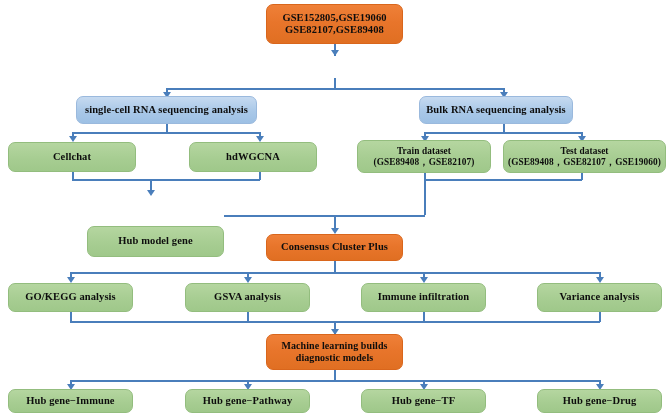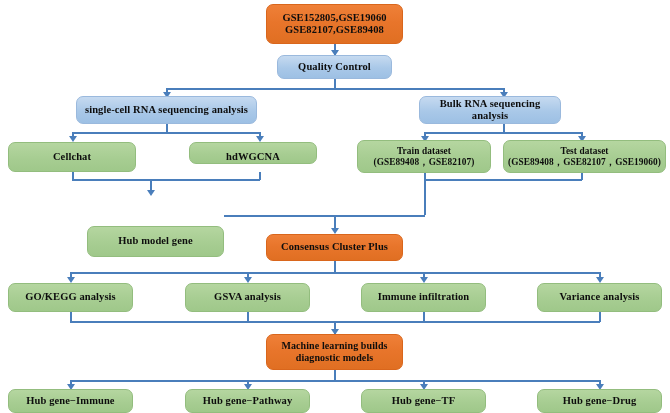--- a/index.html
+++ b/index.html
@@ -135,37 +135,34 @@
   <div class="arrow" style="left:419.8px; top:384px;"></div>
   <div class="arrow" style="left:595.8px; top:384px;"></div>
 
   <div class="node orange" style="left:266px; top:4px; width:137px; height:40px; font-size:10.5px;">
     <span class="txt">
       <span class="l1">GSE152805,GSE19060</span>
       <span class="l2">GSE82107,GSE89408</span>
     </span>
   </div>
 
-  <div class="node blue" style="left:277px; top:55px; width:115px; height:24px; font-size:10.5px;">
-    <span class="txt">Quality Control</span>
-  </div>
 
   <div class="node blue" style="left:76px; top:96px; width:181px; height:28px; font-size:10.5px;">
     <span class="txt">single-cell RNA sequencing analysis</span>
   </div>
 
-  <div class="node blue" style="left:419px; top:96px; width:142px; height:28px; font-size:10.5px;">
+  <div class="node blue" style="left:419px; top:96px; width:154px; height:28px; font-size:10.5px;">
     <span class="txt">Bulk RNA sequencing analysis</span>
   </div>
 
   <div class="node green" style="left:8px; top:142px; width:128px; height:30px; font-size:10.5px;">
     <span class="txt">Cellchat</span>
   </div>
 
-  <div class="node green" style="left:189px; top:142px; width:128px; height:22px; font-size:10.5px;align-items:flex-end;">
+  <div class="node green" style="left:189px; top:142px; width:128px; height:30px; font-size:10.5px;">
     <span class="txt">hdWGCNA</span>
   </div>
 
   <div class="node green" style="left:357px; top:140px; width:134px; height:33px; font-size:9.3px;">
     <span class="txt">
       <span class="l1">Train dataset</span>
       <span class="l2">(GSE89408，GSE82107)</span>
     </span>
   </div>
 

